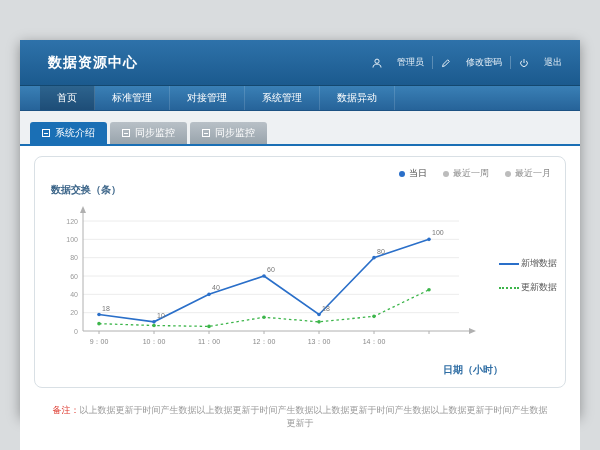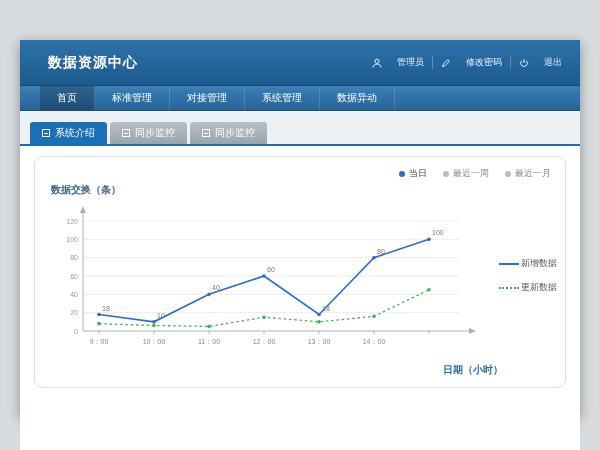--- a/index.html
+++ b/index.html
@@ -210,15 +210,18 @@
             <span>新增数据</span>
           </span>
           <span class="sl-item">
             <span class="sl-line" style="border-top-color: rgb(60, 181, 74); border-top-style: dotted;"></span>
             <span>更新数据</span>
           </span>
         </div>
       <div class="xlabel">日期（小时）</div>
     </div>
 
+    <div class="note">
+      <span class="note-label">备注：</span><span>以上数据更新于时间产生数据以上数据更新于时间产生数据以上数据更新于时间产生数据以上数据更新于时间产生数据更新于</span>
+    </div>
   </div>
 
 </div>
 
 </body></html>

